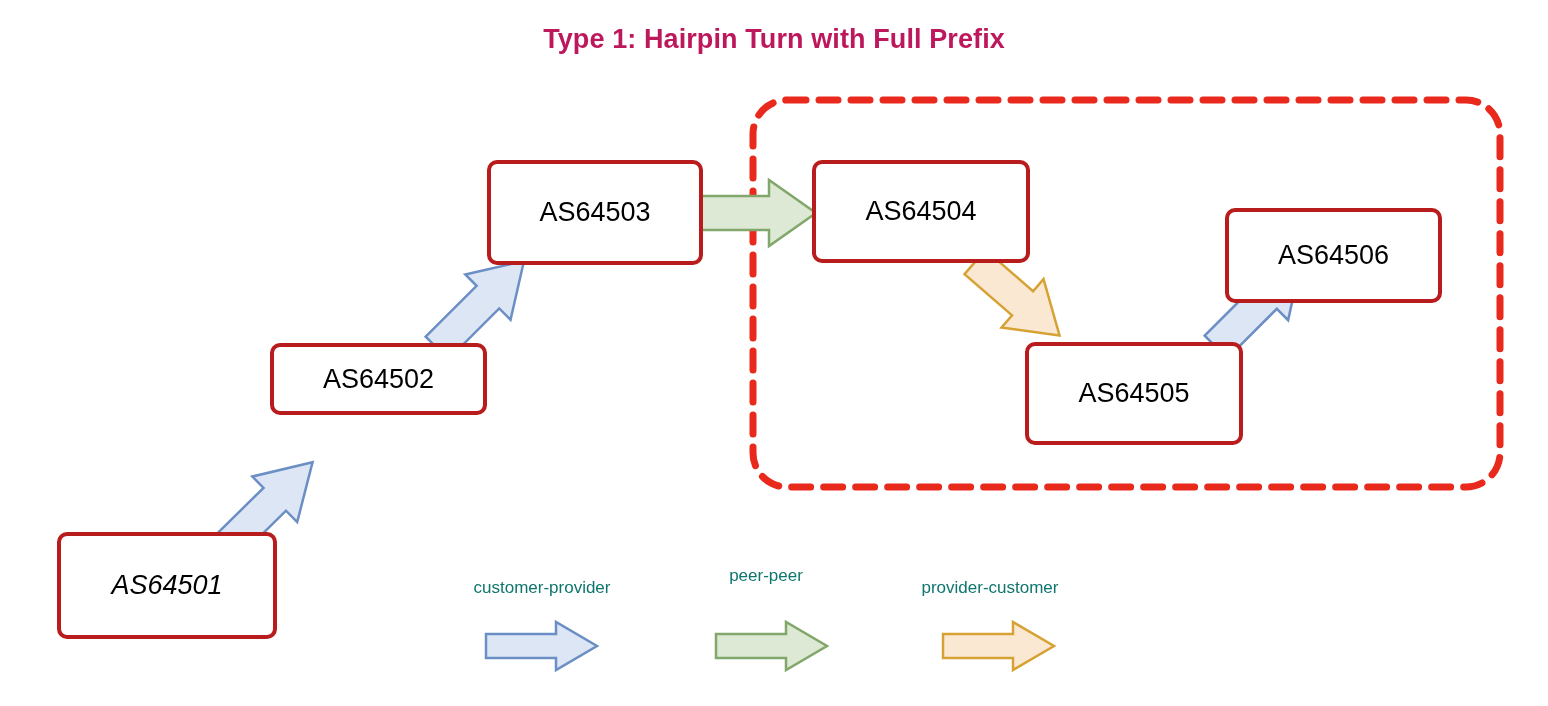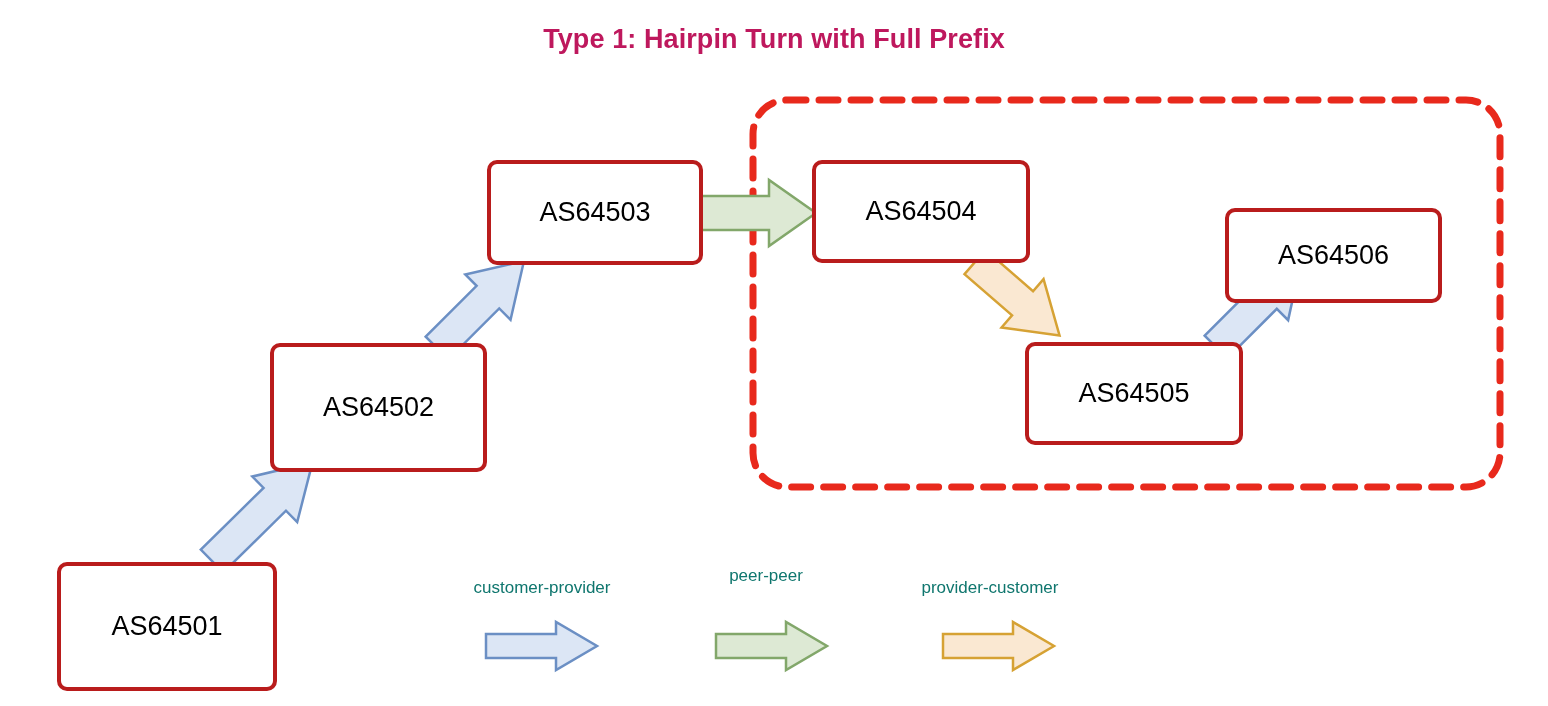--- a/index.html
+++ b/index.html
@@ -80,24 +80,24 @@
 
   <g transform="translate(975,262) rotate(41)">
     <polygon points="0,-16 63,-16 63,-32 112,0 63,32 63,16 0,16" fill="#fae8d2" stroke="#d6a234" stroke-width="2.5" stroke-linejoin="miter"></polygon>
   </g>
 
   <g transform="translate(1216,347) rotate(-45)">
     <polygon points="0,-16 70,-16 70,-32 120,0 70,32 70,16 0,16" fill="#dce6f5" stroke="#6b8fc4" stroke-width="2.5" stroke-linejoin="miter"></polygon>
   </g>
 </svg>
 
-<div class="node" style="left:57px;  top:562px; width:220px; height:129px;">
+<div class="node" style="left:57px;  top:532px; width:220px; height:107px;font-style:italic;">
   <span>AS64501</span>
 </div>
-<div class="node" style="left:270px; top:343px; width:217px; height:129px;">
+<div class="node" style="left:270px; top:343px; width:217px; height:72px;">
   <span>AS64502</span>
 </div>
 <div class="node" style="left:487px; top:160px; width:216px; height:105px;">
   <span>AS64503</span>
 </div>
 <div class="node" style="left:812px; top:160px; width:218px; height:103px;justify-content:center;">
   <span>AS64504</span>
 </div>
 <div class="node" style="left:1025px; top:342px; width:218px; height:103px;">
   <span>AS64505</span>

